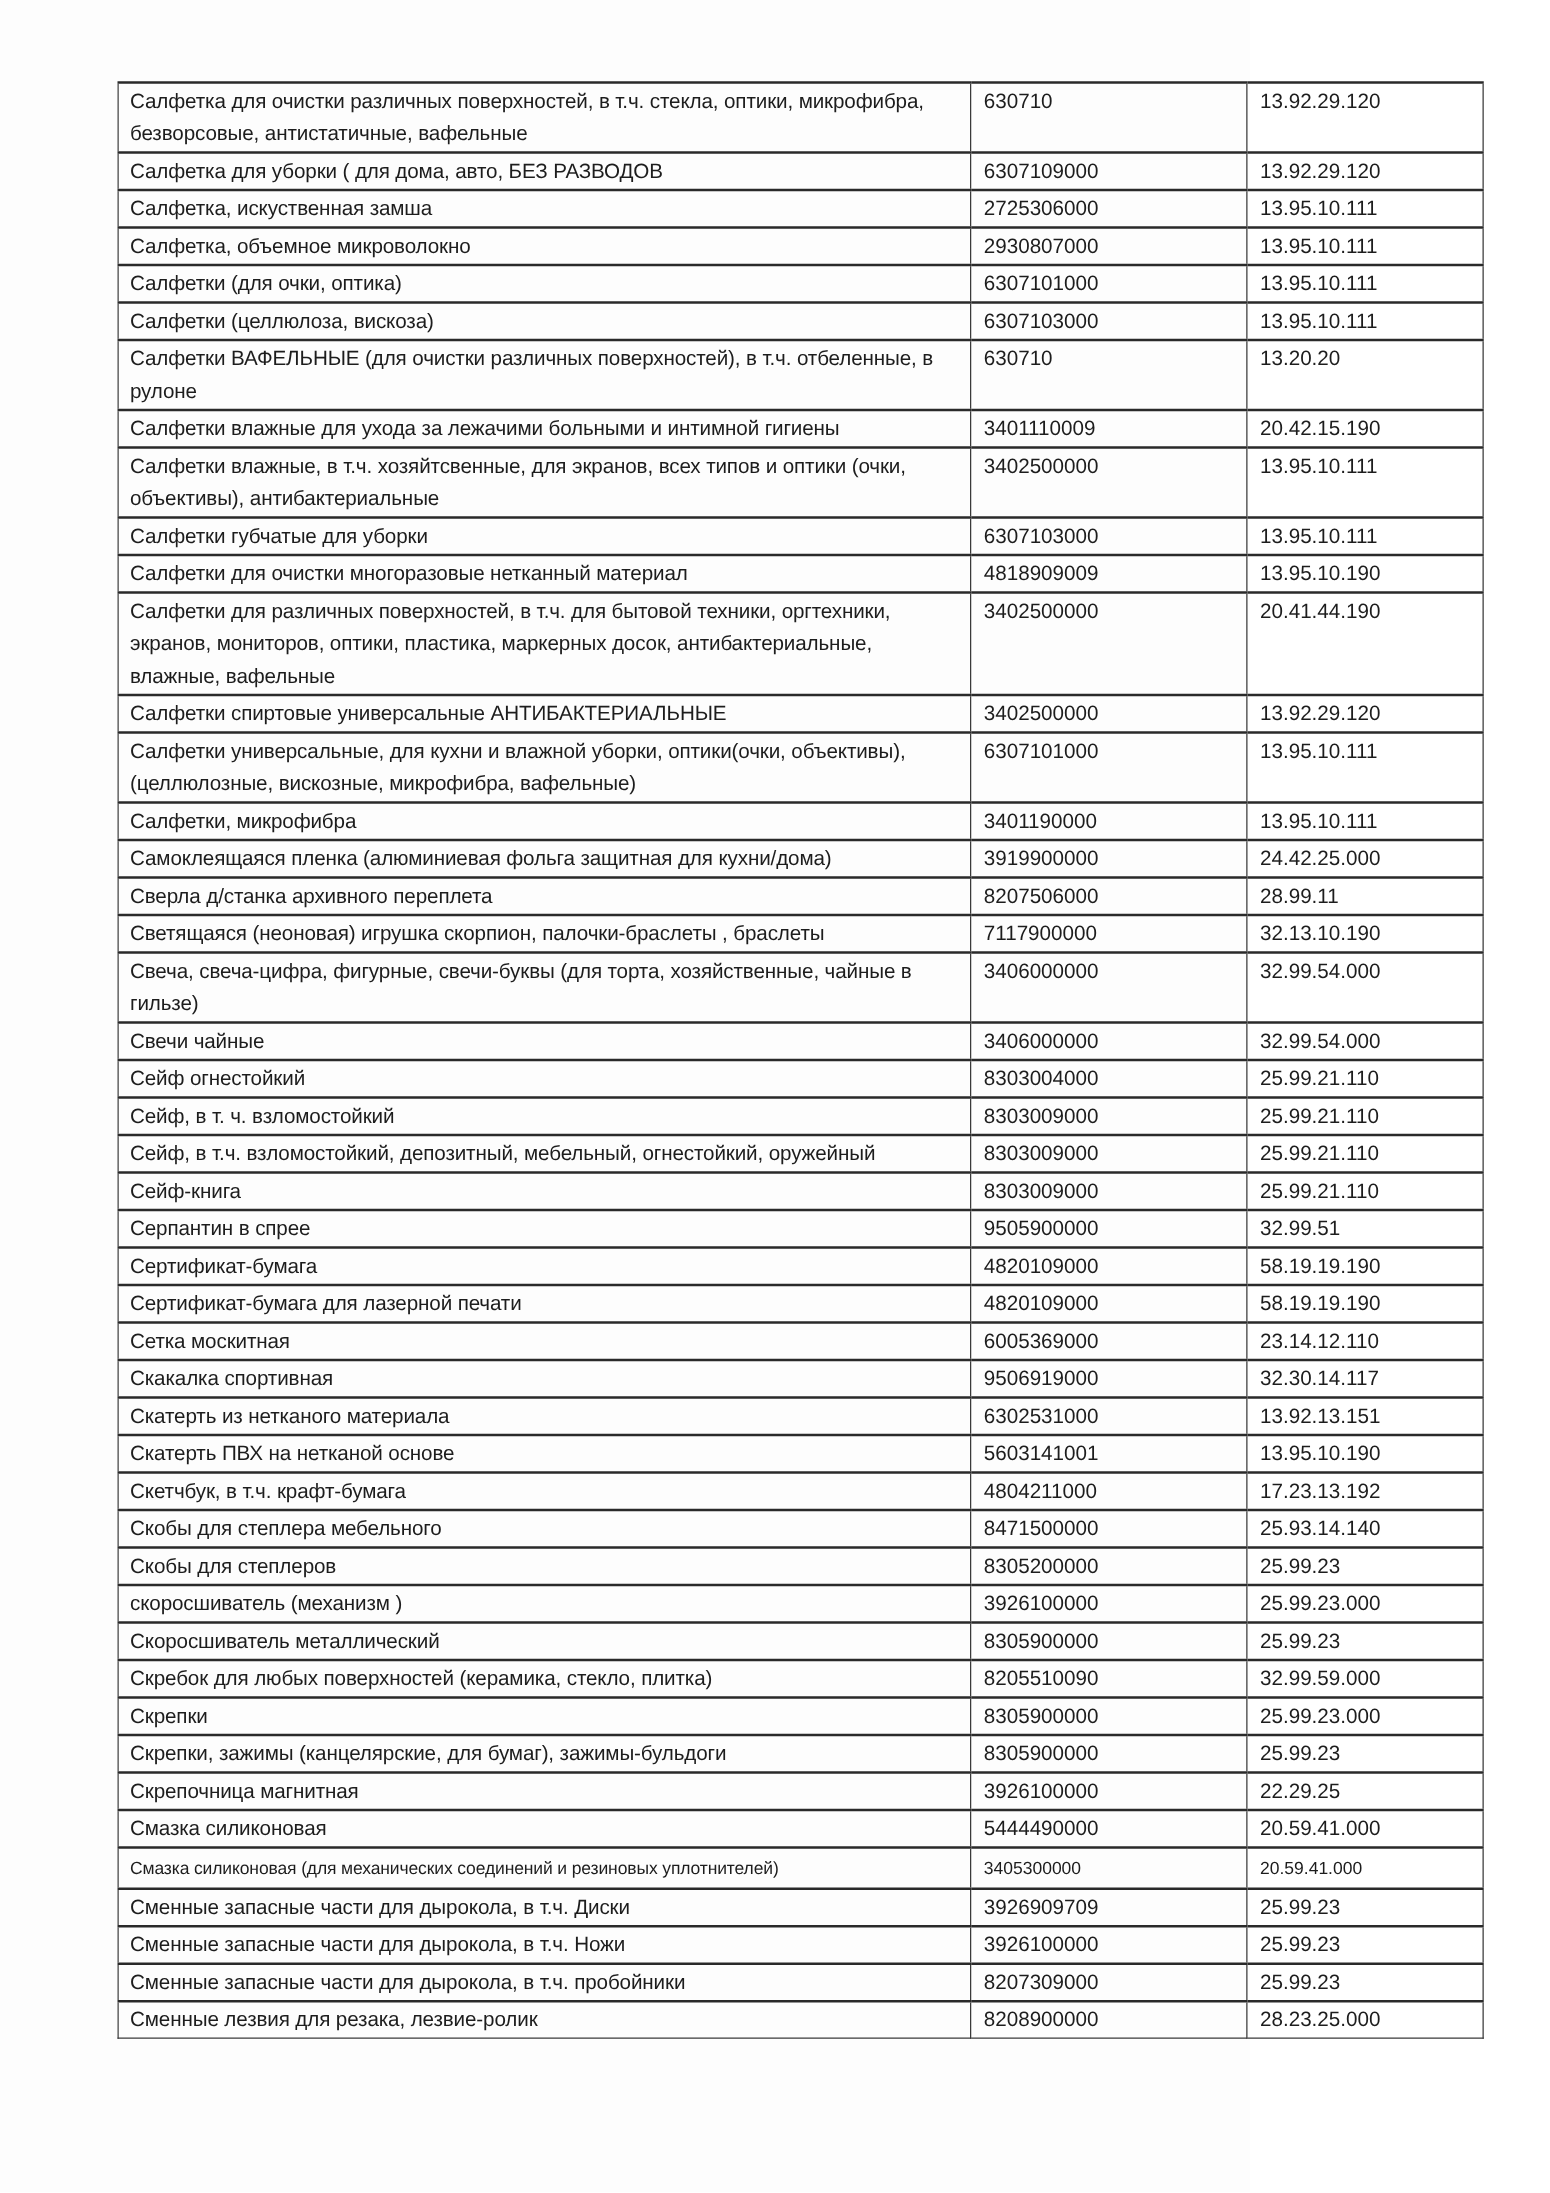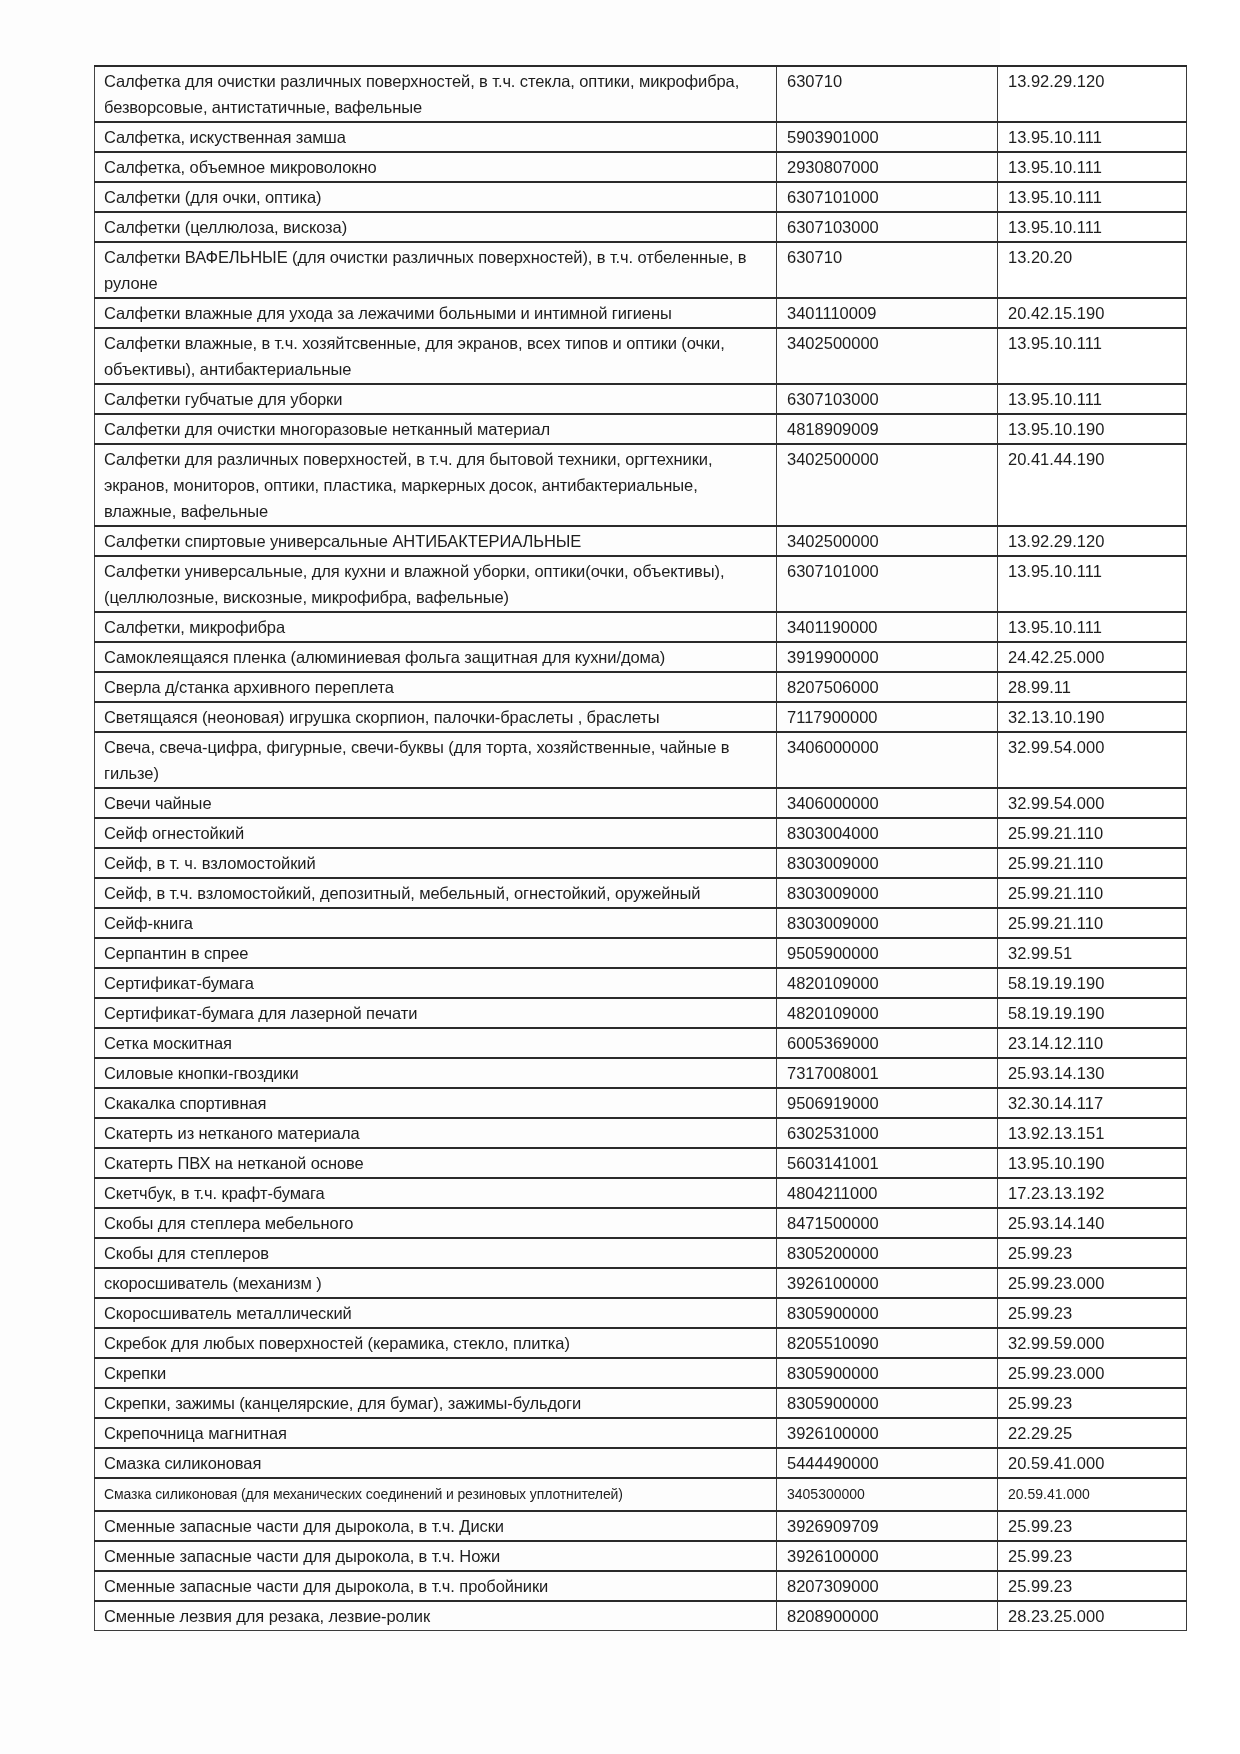--- a/index.html
+++ b/index.html
@@ -25,22 +25,27 @@
         <col class="c2">
         <col class="c3">
       </colgroup>
     <tbody id="rows">
         <tr>
     <td class="name">Салфетка для очистки различных поверхностей, в т.ч. стекла, оптики, микрофибра,    безворсовые, антистатичные, вафельные</td>
     <td class="code">630710</td>
     <td class="okpd">13.92.29.120</td>
   </tr>
         <tr>
+    <td class="name">Салфетка для уборки ( для дома, авто, БЕЗ РАЗВОДОВ</td>
+    <td class="code">6307109000</td>
+    <td class="okpd">13.92.29.120</td>
+  </tr>
+        <tr>
     <td class="name">Салфетка, искуственная замша</td>
-    <td class="code">5903901000</td>
+    <td class="code">2725306000</td>
     <td class="okpd">13.95.10.111</td>
   </tr>
         <tr>
     <td class="name">Салфетка, объемное микроволокно</td>
     <td class="code">2930807000</td>
     <td class="okpd">13.95.10.111</td>
   </tr>
         <tr>
     <td class="name">Салфетки (для очки, оптика)</td>
     <td class="code">6307101000</td>
@@ -153,25 +158,20 @@
   </tr>
         <tr>
     <td class="name">Сертификат-бумага для лазерной печати</td>
     <td class="code">4820109000</td>
     <td class="okpd">58.19.19.190</td>
   </tr>
         <tr>
     <td class="name">Сетка москитная</td>
     <td class="code">6005369000</td>
     <td class="okpd">23.14.12.110</td>
-  </tr>
-        <tr>
-    <td class="name">Силовые кнопки-гвоздики</td>
-    <td class="code">7317008001</td>
-    <td class="okpd">25.93.14.130</td>
   </tr>
         <tr>
     <td class="name">Скакалка спортивная</td>
     <td class="code">9506919000</td>
     <td class="okpd">32.30.14.117</td>
   </tr>
         <tr>
     <td class="name">Скатерть из нетканого материала</td>
     <td class="code">6302531000</td>
     <td class="okpd">13.92.13.151</td>

